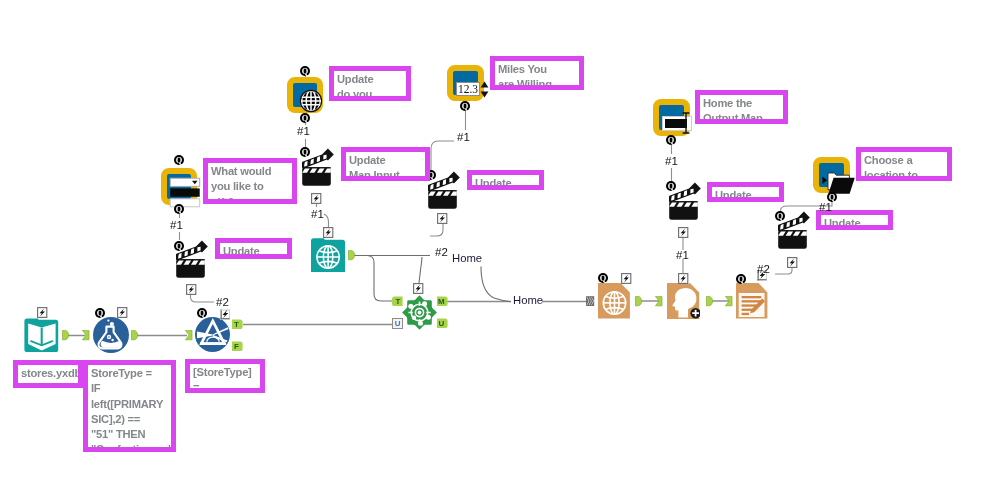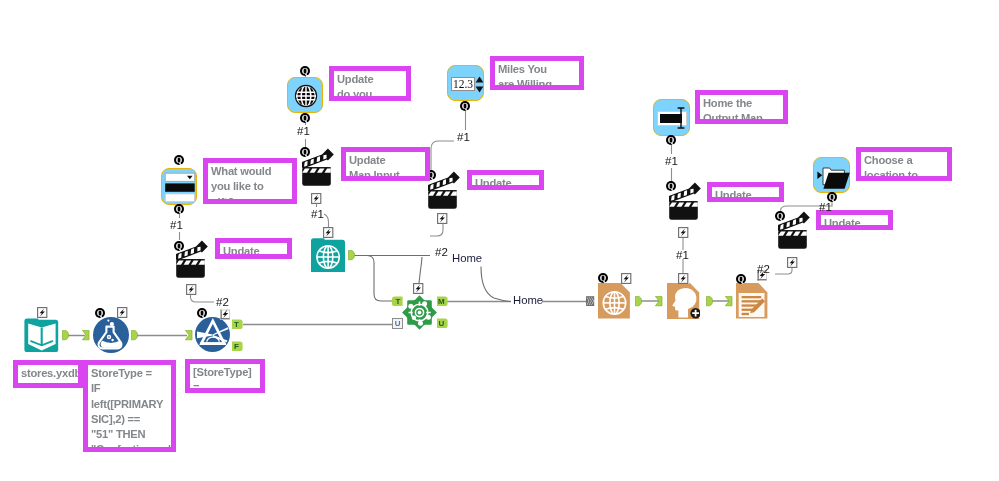--- a/index.html
+++ b/index.html
@@ -11,21 +11,21 @@
   
   .anno{position:absolute;box-sizing:border-box;border:5px solid #d946ef;background:#ffffff;
         color:#83878b;font-size:11.2px;line-height:15.3px;padding:1px 18px 1px 3px;
         font-family:"Liberation Sans",sans-serif;white-space:pre-wrap;
         letter-spacing:-0.25px;overflow:hidden;font-weight:700;}
   .numlbl{position:absolute;color:#151515;font-size:11.5px;font-family:"Liberation Sans",sans-serif;}
   .conlbl{position:absolute;color:#1b1b38;font-size:11.3px;font-family:Liberation Sans, sans-serif;}
   svg{display:block;}
   #wires{position:absolute;left:0;top:0;width:999px;height:481px;pointer-events:none;}
   .tool{position:absolute;}
-  .iface-box{position:absolute;box-sizing:border-box;background:#7dd3fc;border:1px solid #eab308;border-radius:8px;}
+  .iface-box{position:absolute;box-sizing:border-box;background:#0369a1;border:6px solid #eab308;border-radius:8px;}
   .qdot{position:absolute;}
   .boltbox{position:absolute;box-sizing:border-box;background:#fcfcfc;border:1px solid #6e6e6e;}
 </style>
 </head>
 <body>
 
 <div id="canvas">
 
 <svg id="wires" viewBox="0 0 999 481">
   <g fill="none" stroke="#8c8c8c" stroke-width="1.5">

